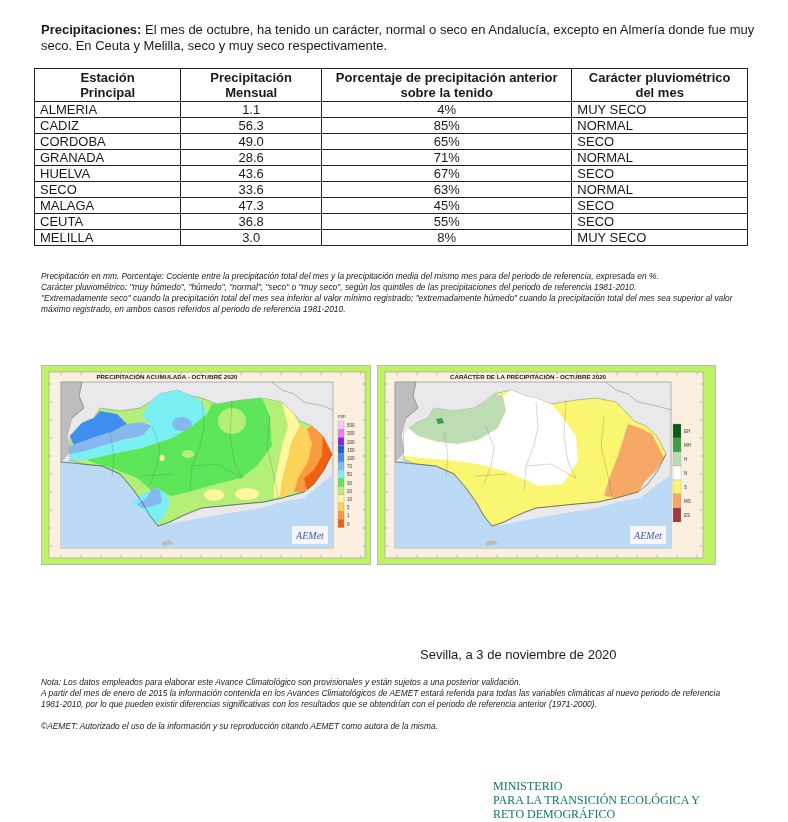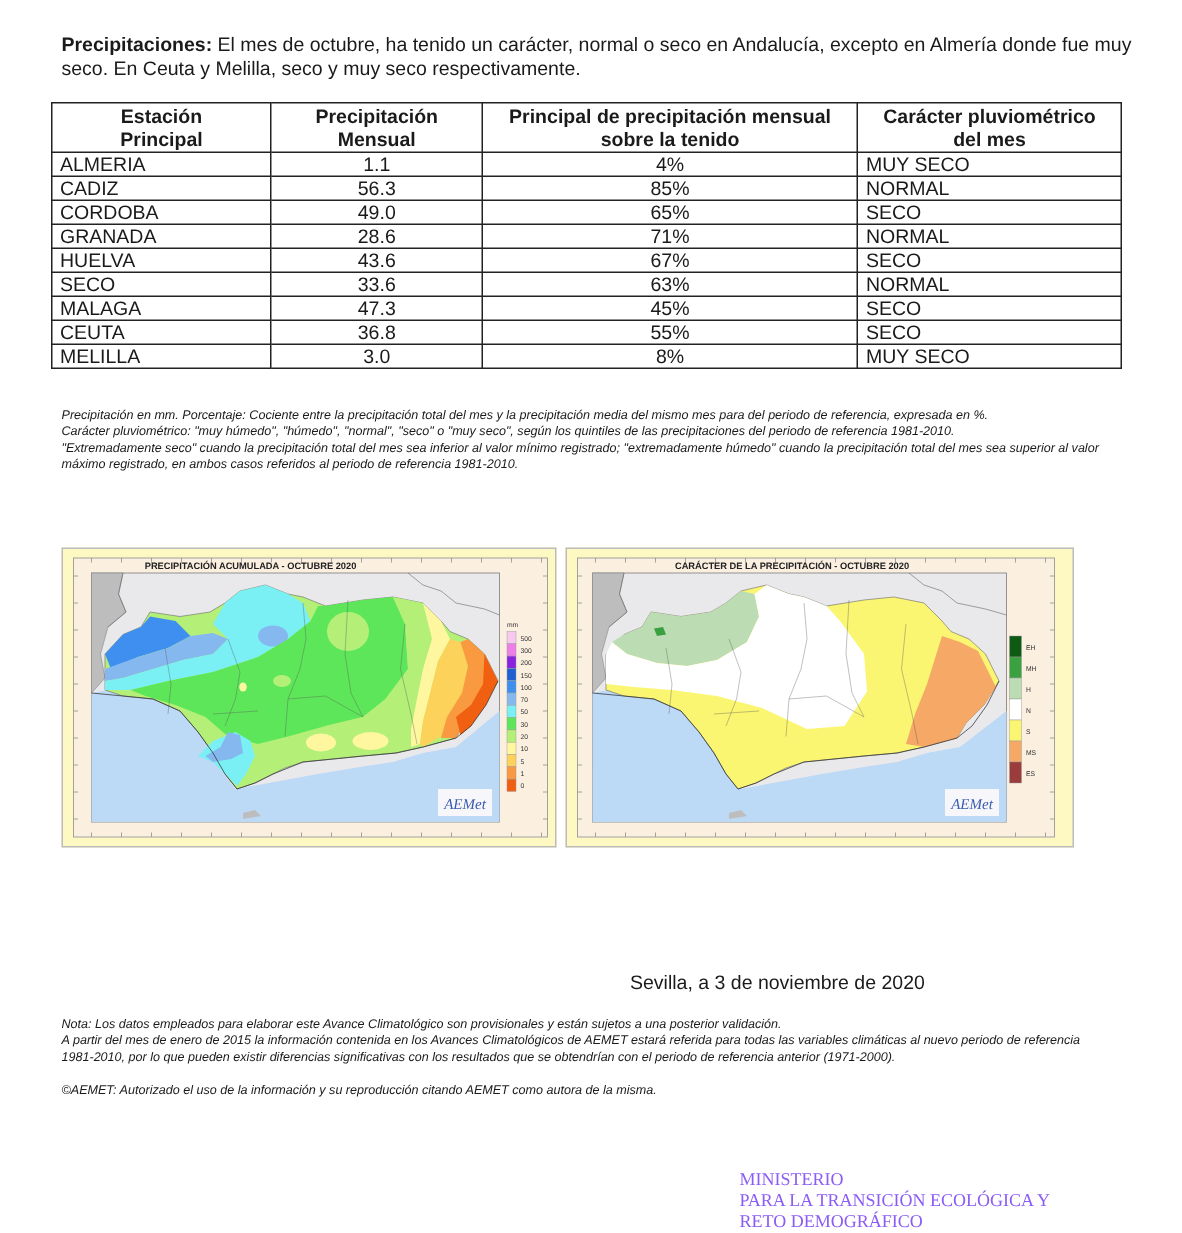--- a/index.html
+++ b/index.html
@@ -6,42 +6,42 @@
   body { width: 788px; height: 822px; position: relative; overflow: hidden; font-family: "Liberation Sans", sans-serif; color: #1a1a1a; }
   .intro { position: absolute; left: 41px; top: 22px; width: 720px; font-size: 13px; line-height: 16px; }
   .intro b { font-weight: bold; }
   table.data { position: absolute; left: 34px; top: 68px; width: 714px; border-collapse: collapse; font-size: 13px; }
   table.data th, table.data td { border: 1px solid #222; padding: 0 5px; height: 15px; line-height: 15px; }
   table.data th { font-weight: bold; text-align: center; line-height: 15px; padding-top: 1px; padding-bottom: 1px; }
   table.data td.c { text-align: center; }
   table.data td.l { text-align: left; }
   .col1 { width: 140px; } .col2 { width: 133px; } .col3 { width: 250px; } .col4 { width: 170px; }
   .notes1 { position: absolute; left: 41px; top: 271px; width: 720px; font-size: 8.4px; line-height: 11px; font-style: italic; }
-  .map { position: absolute; top: 365px; height: 198px; background: #fef9c3; border: 1px solid #bbb; overflow: hidden; }
+  .map { position: absolute; top: 365px; height: 198px; background: #bef264; border: 1px solid #bbb; overflow: hidden; }
   .map1 { left: 41px; width: 328px; }
   .map2 { left: 377px; width: 337px; }
   .map svg { position: absolute; left: 0; top: 0; }
   .sig { position: absolute; left: 420px; top: 647px; font-size: 13px; text-align: right; }
   .notes2 { position: absolute; left: 41px; top: 677px; width: 700px; font-size: 8.4px; line-height: 11px; font-style: italic; }
   .notes2 p { margin: 0; }
   .notes2 .gap { height: 11px; }
-  .ministry { position: absolute; left: 493px; top: 779px; font-family: "Liberation Serif", serif; font-size: 12px; line-height: 14px; color: #8b5cf6; }
+  .ministry { position: absolute; left: 493px; top: 779px; font-family: "Liberation Serif", serif; font-size: 12px; line-height: 14px; color: #0f766e; }
   .ministry div { white-space: nowrap; }
 </style>
 </head>
 <body>
 
 <div class="intro"><b>Precipitaciones:</b><span> El mes de octubre, ha tenido un carácter, normal o seco en Andalucía, excepto en Almería donde fue muy seco. En Ceuta y Melilla, seco y muy seco respectivamente.</span></div>
 
 <table class="data">
   <thead>
     <tr>
       <th class="col1"><span>Estación</span><br><span>Principal</span></th>
       <th class="col2"><span>Precipitación</span><br><span>Mensual</span></th>
-      <th class="col3"><span>Principal de precipitación mensual</span><br><span>sobre la tenido</span></th>
+      <th class="col3"><span>Porcentaje de precipitación anterior</span><br><span>sobre la tenido</span></th>
       <th class="col4"><span>Carácter pluviométrico</span><br><span>del mes</span></th>
     </tr>
   </thead>
   <tbody id="table-body">
       <tr>
         <td class="l">ALMERIA</td>
         <td class="c">1.1</td>
         <td class="c">4%</td>
         <td class="l">MUY SECO</td>
       </tr>

